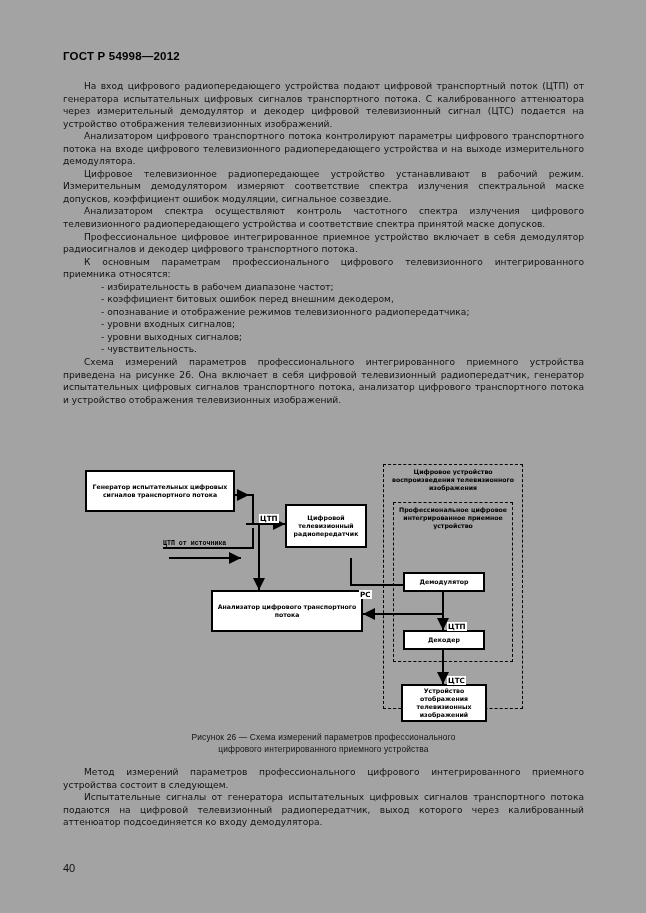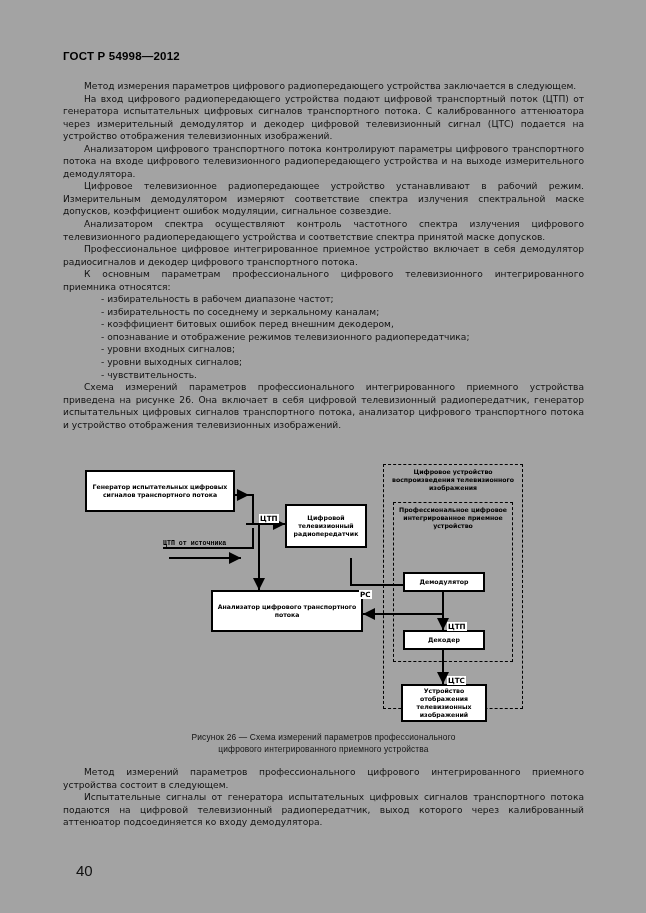--- a/index.html
+++ b/index.html
@@ -135,43 +135,40 @@
     position: absolute;
     left: 63px;
     top: 766px;
     width: 521px;
   }
   .page-number {
     position: absolute;
     left: 63px;
     top: 862px;
     font-family: "Liberation Sans", sans-serif;
-    font-size: 15px;
-    color: #111;
-    margin-left: 13px;
+    font-size: 11px;
+    color: #111;
   }
 </style>
 </head>
 <body>
 
 <div class="page">
 
   <div class="header">ГОСТ Р 54998—2012</div>
 
   <div class="content">
-    <p class="body-par">Метод измерения параметров цифрового радиопередающего устройства заключается в следующем.</p>
     <p class="body-par">На вход цифрового радиопередающего устройства подают цифровой транспортный поток  (ЦТП) от генератора испытательных цифровых сигналов транспортного потока. С калиброванного аттенюатора через измерительный демодулятор и декодер цифровой телевизионный сигнал (ЦТС) подается на устройство отображения телевизионных изображений.</p>
     <p class="body-par">Анализатором цифрового транспортного потока контролируют параметры цифрового транспортного потока на входе цифрового телевизионного радиопередающего устройства и на выходе измерительного демодулятора.</p>
     <p class="body-par">Цифровое телевизионное радиопередающее устройство устанавливают в рабочий режим. Измерительным демодулятором измеряют соответствие спектра излучения спектральной маске допусков, коэффициент ошибок модуляции, сигнальное созвездие.</p>
     <p class="body-par">Анализатором спектра осуществляют контроль частотного спектра излучения  цифрового телевизионного радиопередающего устройства и  соответствие спектра принятой маске допусков.</p>
     <p class="body-par">Профессиональное цифровое интегрированное приемное устройство включает в себя демодулятор радиосигналов и декодер цифрового транспортного потока.</p>
     <p class="body-par">К основным  параметрам профессионального цифрового телевизионного интегрированного приемника относятся:</p>
     <ul class="dash-list">
       <li>- избирательность в рабочем диапазоне частот;</li>
-      <li>- избирательность по соседнему и зеркальному каналам;</li>
       <li>- коэффициент битовых ошибок перед внешним декодером,</li>
       <li>- опознавание и отображение режимов телевизионного радиопередатчика;</li>
       <li>- уровни входных сигналов;</li>
       <li>- уровни выходных сигналов;</li>
       <li>- чувствительность.</li>
     </ul>
     <p class="body-par">Схема измерений параметров  профессионального интегрированного приемного устройства приведена на рисунке 26. Она включает в себя цифровой телевизионный радиопередатчик, генератор испытательных  цифровых сигналов транспортного потока, анализатор цифрового транспортного потока и устройство отображения телевизионных изображений.</p>
   </div>
 
   <div class="figure-wrap">

